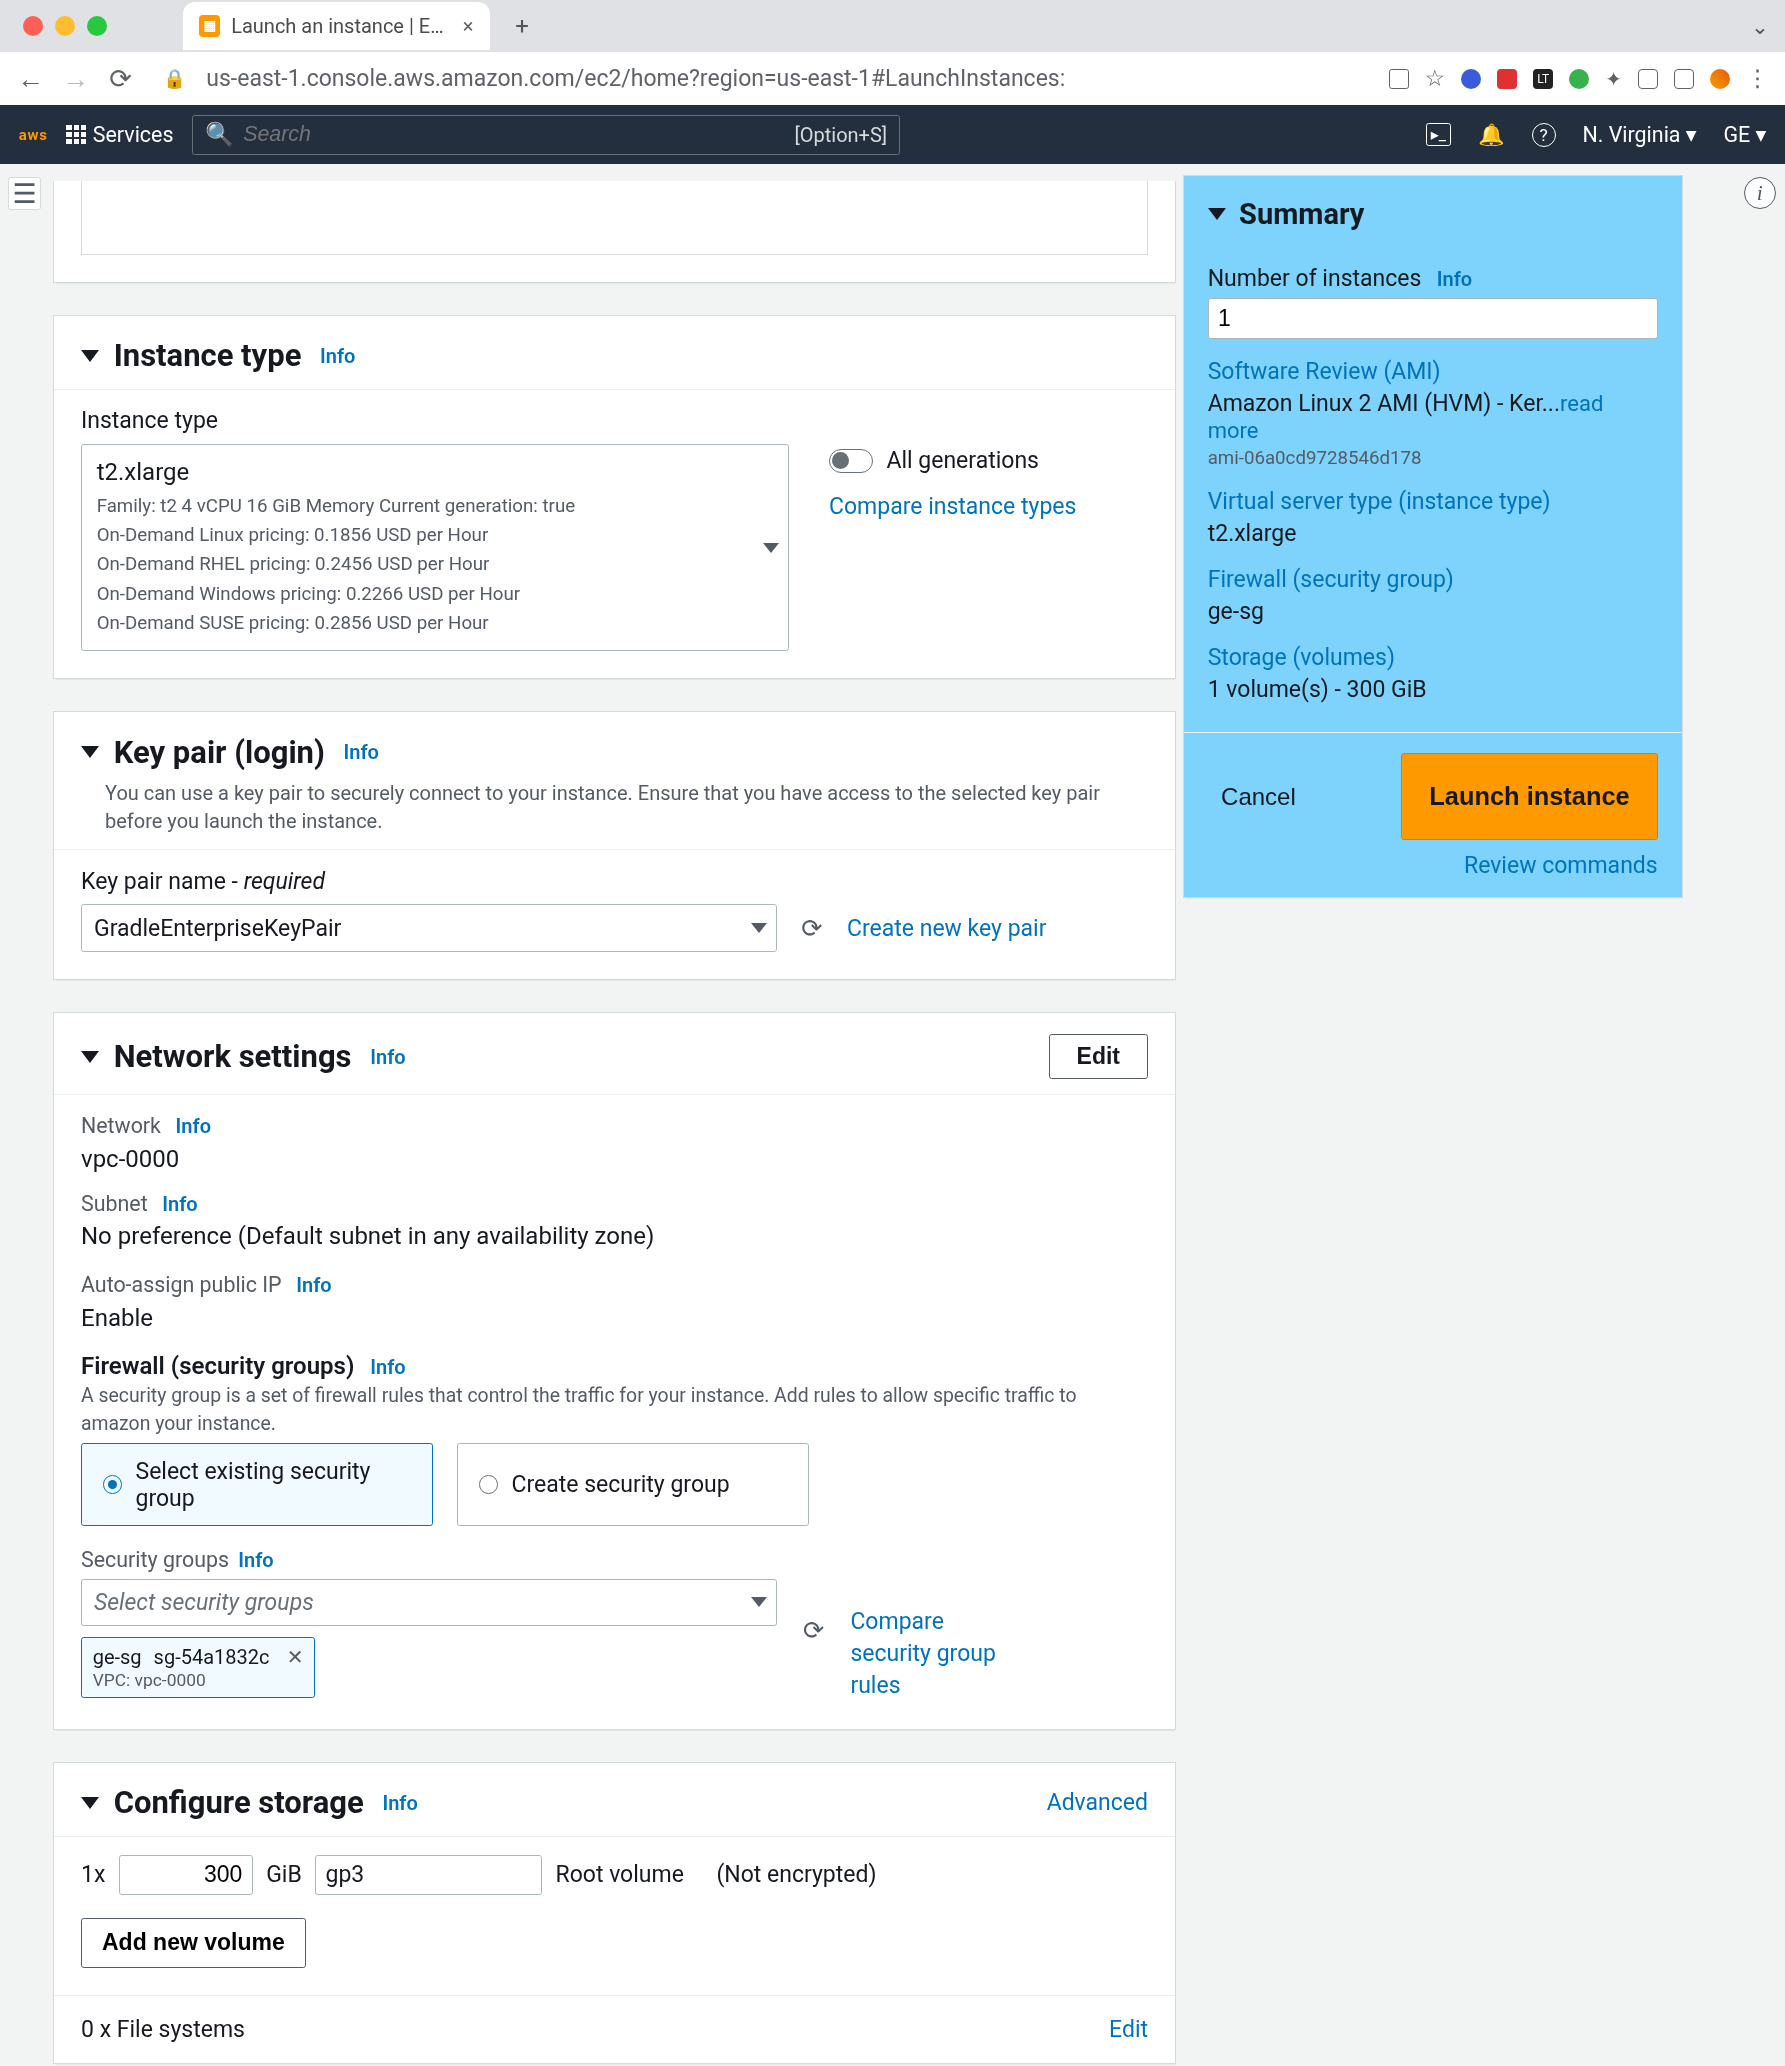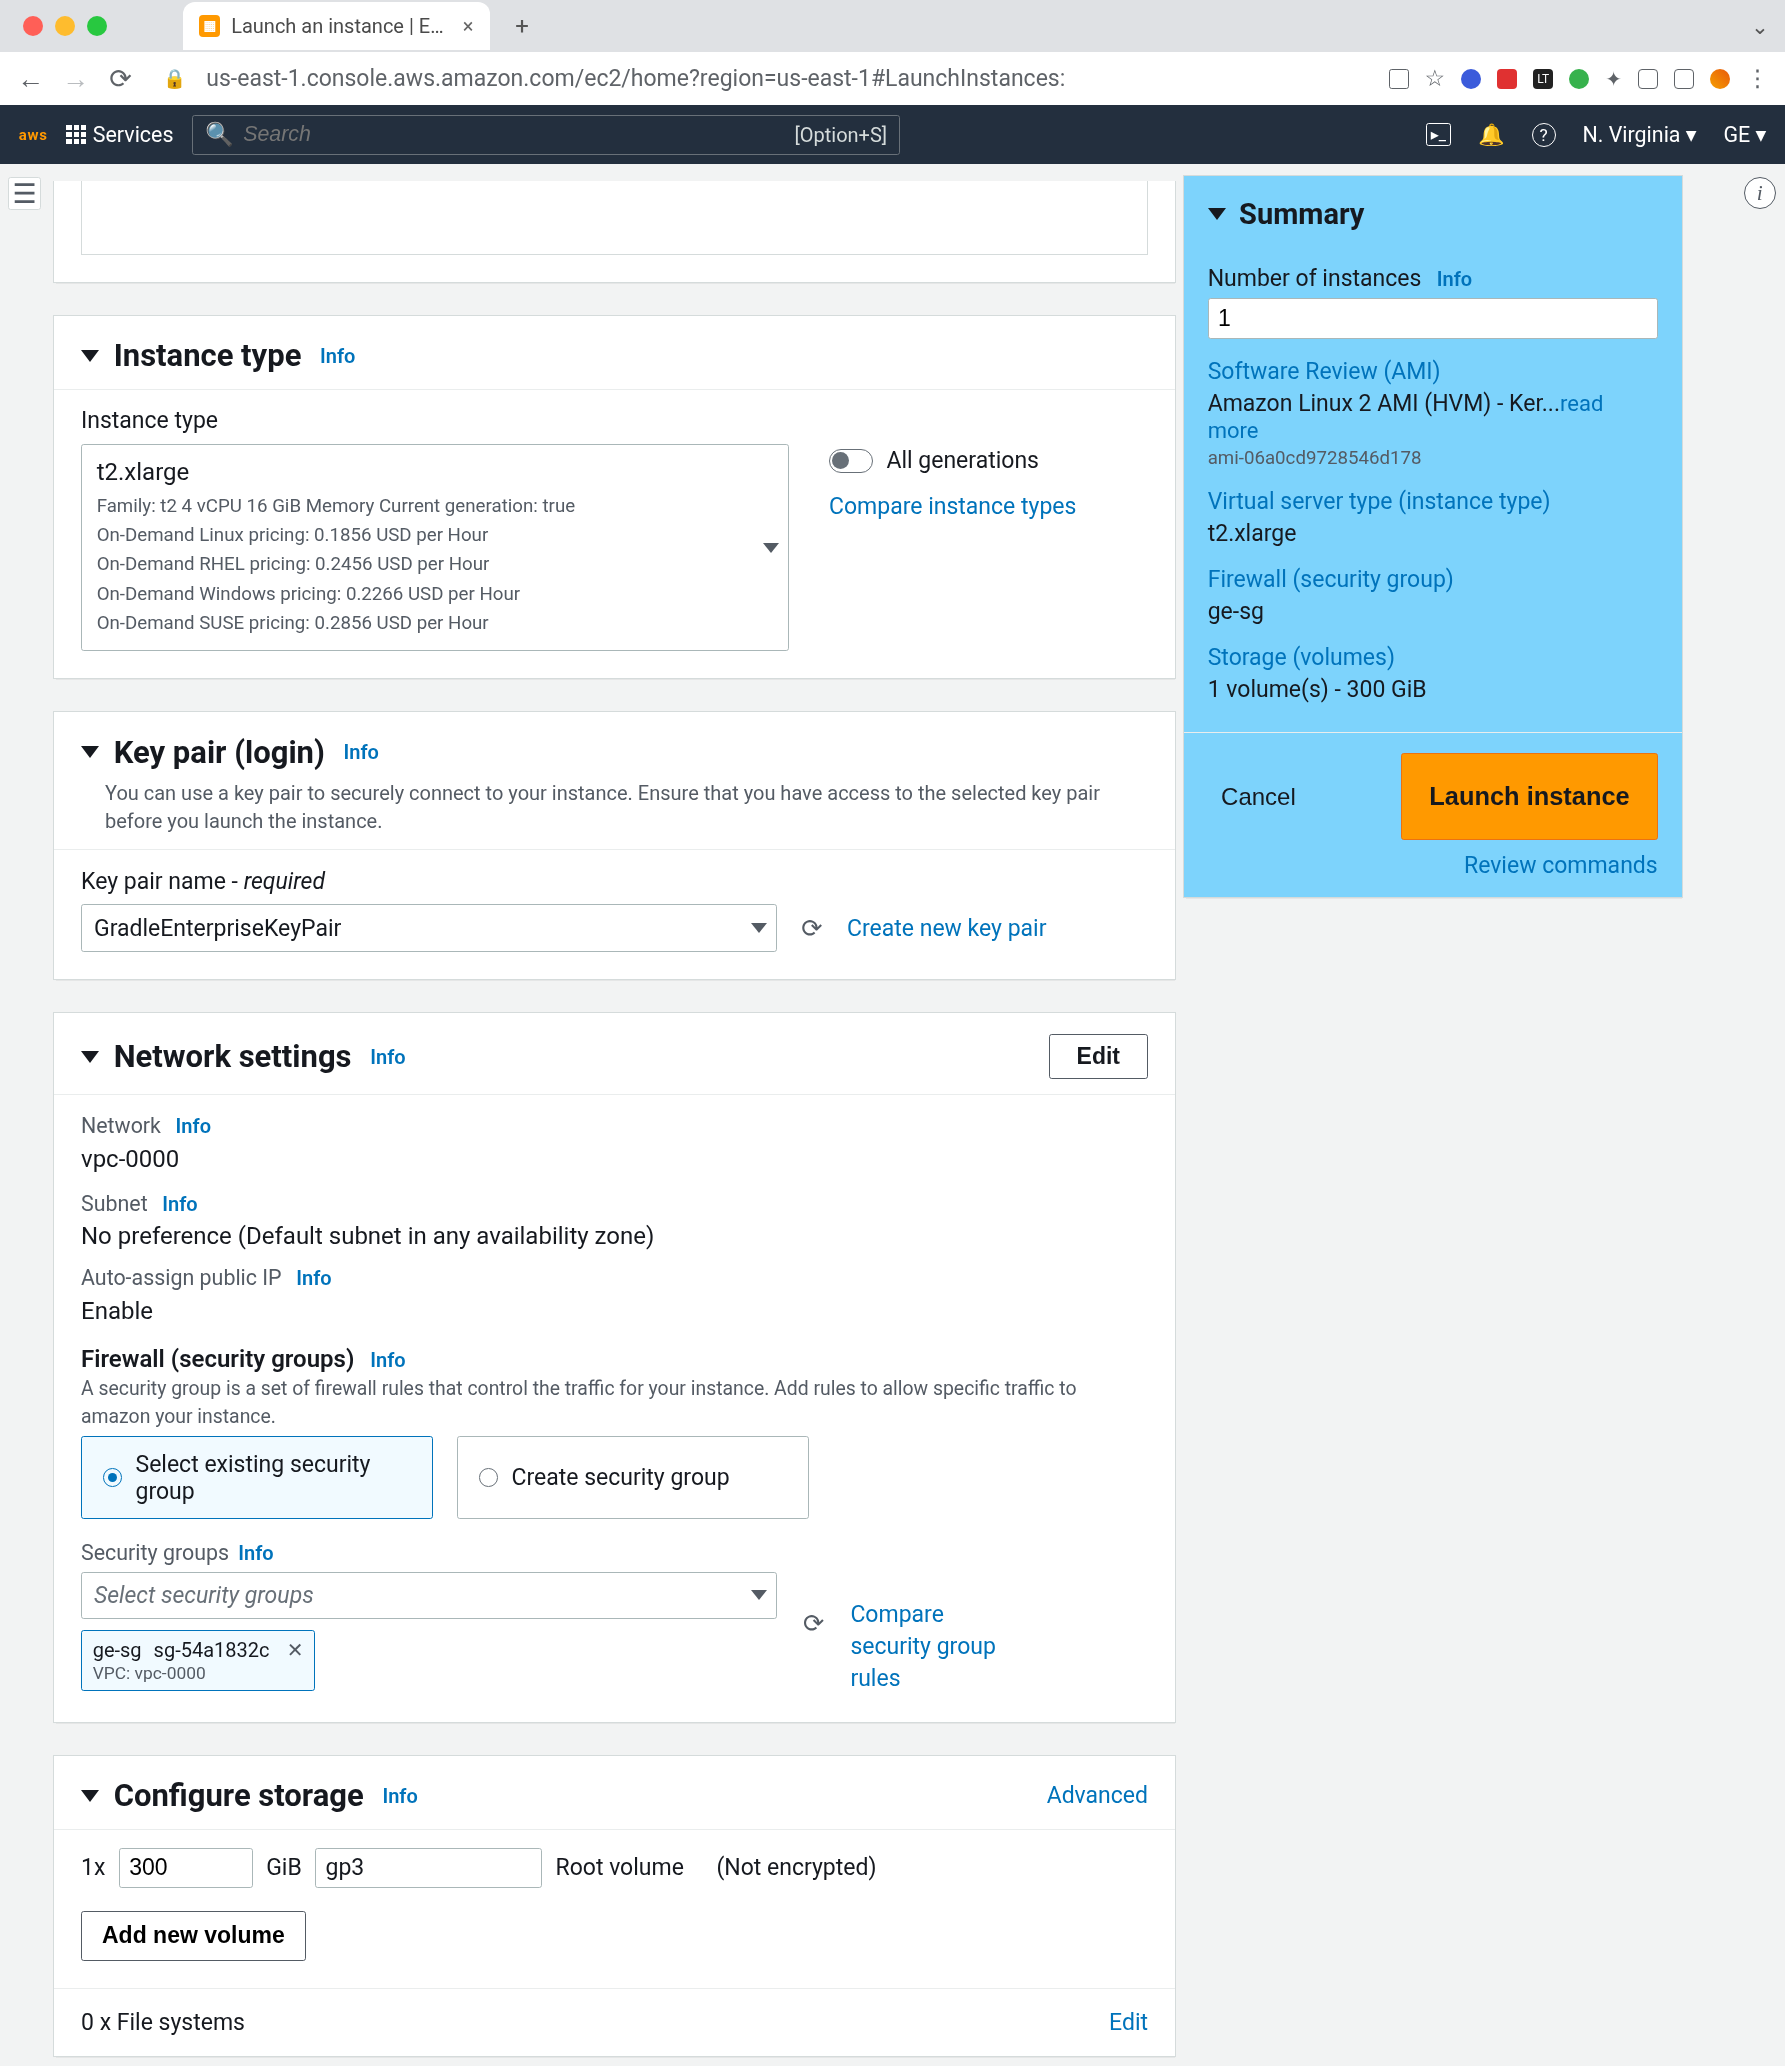--- a/index.html
+++ b/index.html
@@ -86,21 +86,21 @@
   .radio-opt.selected .radio-dot::after { content:""; position:absolute; width:9.4px; height:9.4px; background:#0073bb; border-radius:50%; top:3.3px; left:3.3px; }
 
   .sec-desc { font-size:19.4px; color:#545b64; margin-top:2.7px; line-height:1.4; }
 
   .tag { border:0.7px solid #0073bb; background:#f1faff; border-radius:2.7px; padding:6.7px 10.7px; display:inline-flex; flex-direction:column; gap:1.3px; margin-top:10.7px; font-size:20px; }
   .tag-row1 { display:flex; align-items:center; gap:12px; }
   .tag-x { font-size:20px; color:#545b64; margin-left:5.3px; }
   .tag-vpc { font-size:17.4px; color:#545b64; }
 
   .storage-row { display:flex; align-items:center; gap:13.4px; font-size:23px; }
-  .qty-input { border:1.3px solid #aab7b8; border-radius:2.7px; width:134px; height:40px; padding:0 9.4px; font-size:23px; }
+  .qty-input { border:1.3px solid #aab7b8; border-radius:2.7px; width:134px; height:40px; padding:0 9.4px; font-size:23px;text-align:right; }
   .vol-select { border:1.3px solid #aab7b8; border-radius:2.7px; width:227px; height:40px; padding:0 27px 0 9.4px; position:relative; font-size:23px; display:flex; align-items:center; }
   .btn-outline { border:0.7px solid #545b64; background:#fff; border-radius:2.7px; padding:10.7px 20px; font-size:23px; font-weight:600; margin-top:23px; }
 
   .fs-row { border-top:0.7px solid #eaeded; padding:20px 27px; display:flex; align-items:center; justify-content:space-between; font-size:23px; }
 
   
   .summary-col { width:500px; margin-left:6.7px; }
   .summary { background:#7dd3fc; border:0.7px solid #d5dbdb; box-shadow: 0 0.7px 0.7px rgba(0,0,0,.05); margin-top:10.7px; }
   .summary-head { padding:21.4px 24px 13.4px; display:flex; align-items:center; gap:13.4px; }
   .summary-title { font-size:29px; font-weight:700; }
@@ -270,21 +270,21 @@
           <span class="panel-title">Network settings</span>
           <span class="info-link">Info</span>
         </div>
         <button class="edit-btn">Edit</button>
       </div>
       <div class="panel-body">
         <div style="margin-bottom:17.4px;">
           <span class="label small"><span>Network</span>&nbsp;&nbsp;<span class="info-link">Info</span></span>
           <div style="font-size:24px;margin-top:5.3px;">vpc-0000</div>
         </div>
-        <div style="margin-bottom:14px;">
+        <div style="margin-bottom:21px;">
           <span class="label small"><span>Subnet</span>&nbsp;&nbsp;<span class="info-link">Info</span></span>
           <div style="font-size:24px;margin-top:5.3px;">No preference (Default subnet in any availability zone)</div>
         </div>
         <div style="margin-bottom:20px;">
           <span class="label small"><span>Auto-assign public IP</span>&nbsp;&nbsp;<span class="info-link">Info</span></span>
           <div style="font-size:24px;margin-top:5.3px;">Enable</div>
         </div>
         <div style="margin-bottom:4px;">
           <span style="font-size:24px;font-weight:600;"><span>Firewall (security groups)</span>&nbsp;&nbsp;<span class="info-link" style="font-weight:600;">Info</span></span>
           <div class="sec-desc">A security group is a set of firewall rules that control the traffic for your instance. Add rules to allow specific traffic to amazon your instance.</div>

